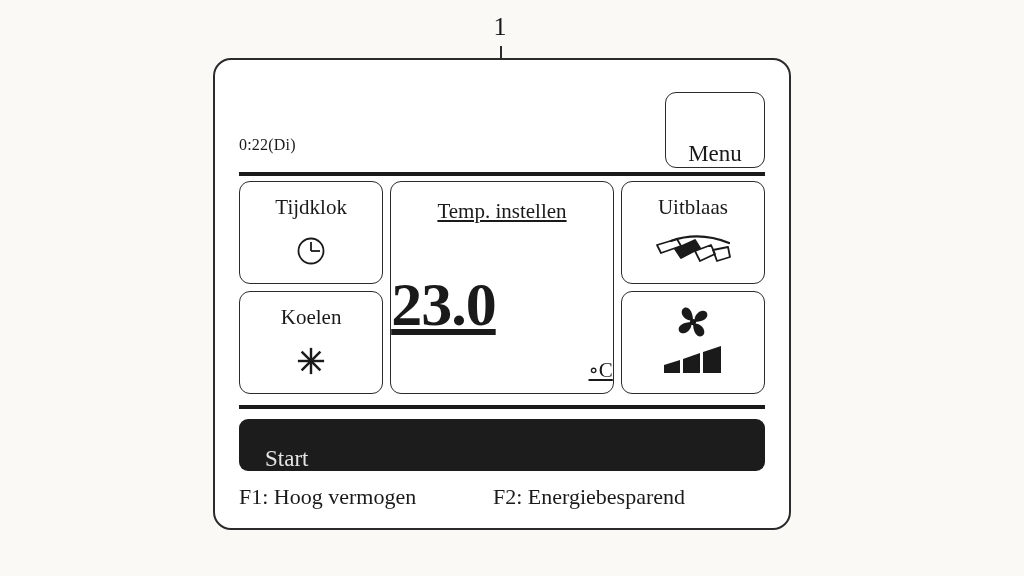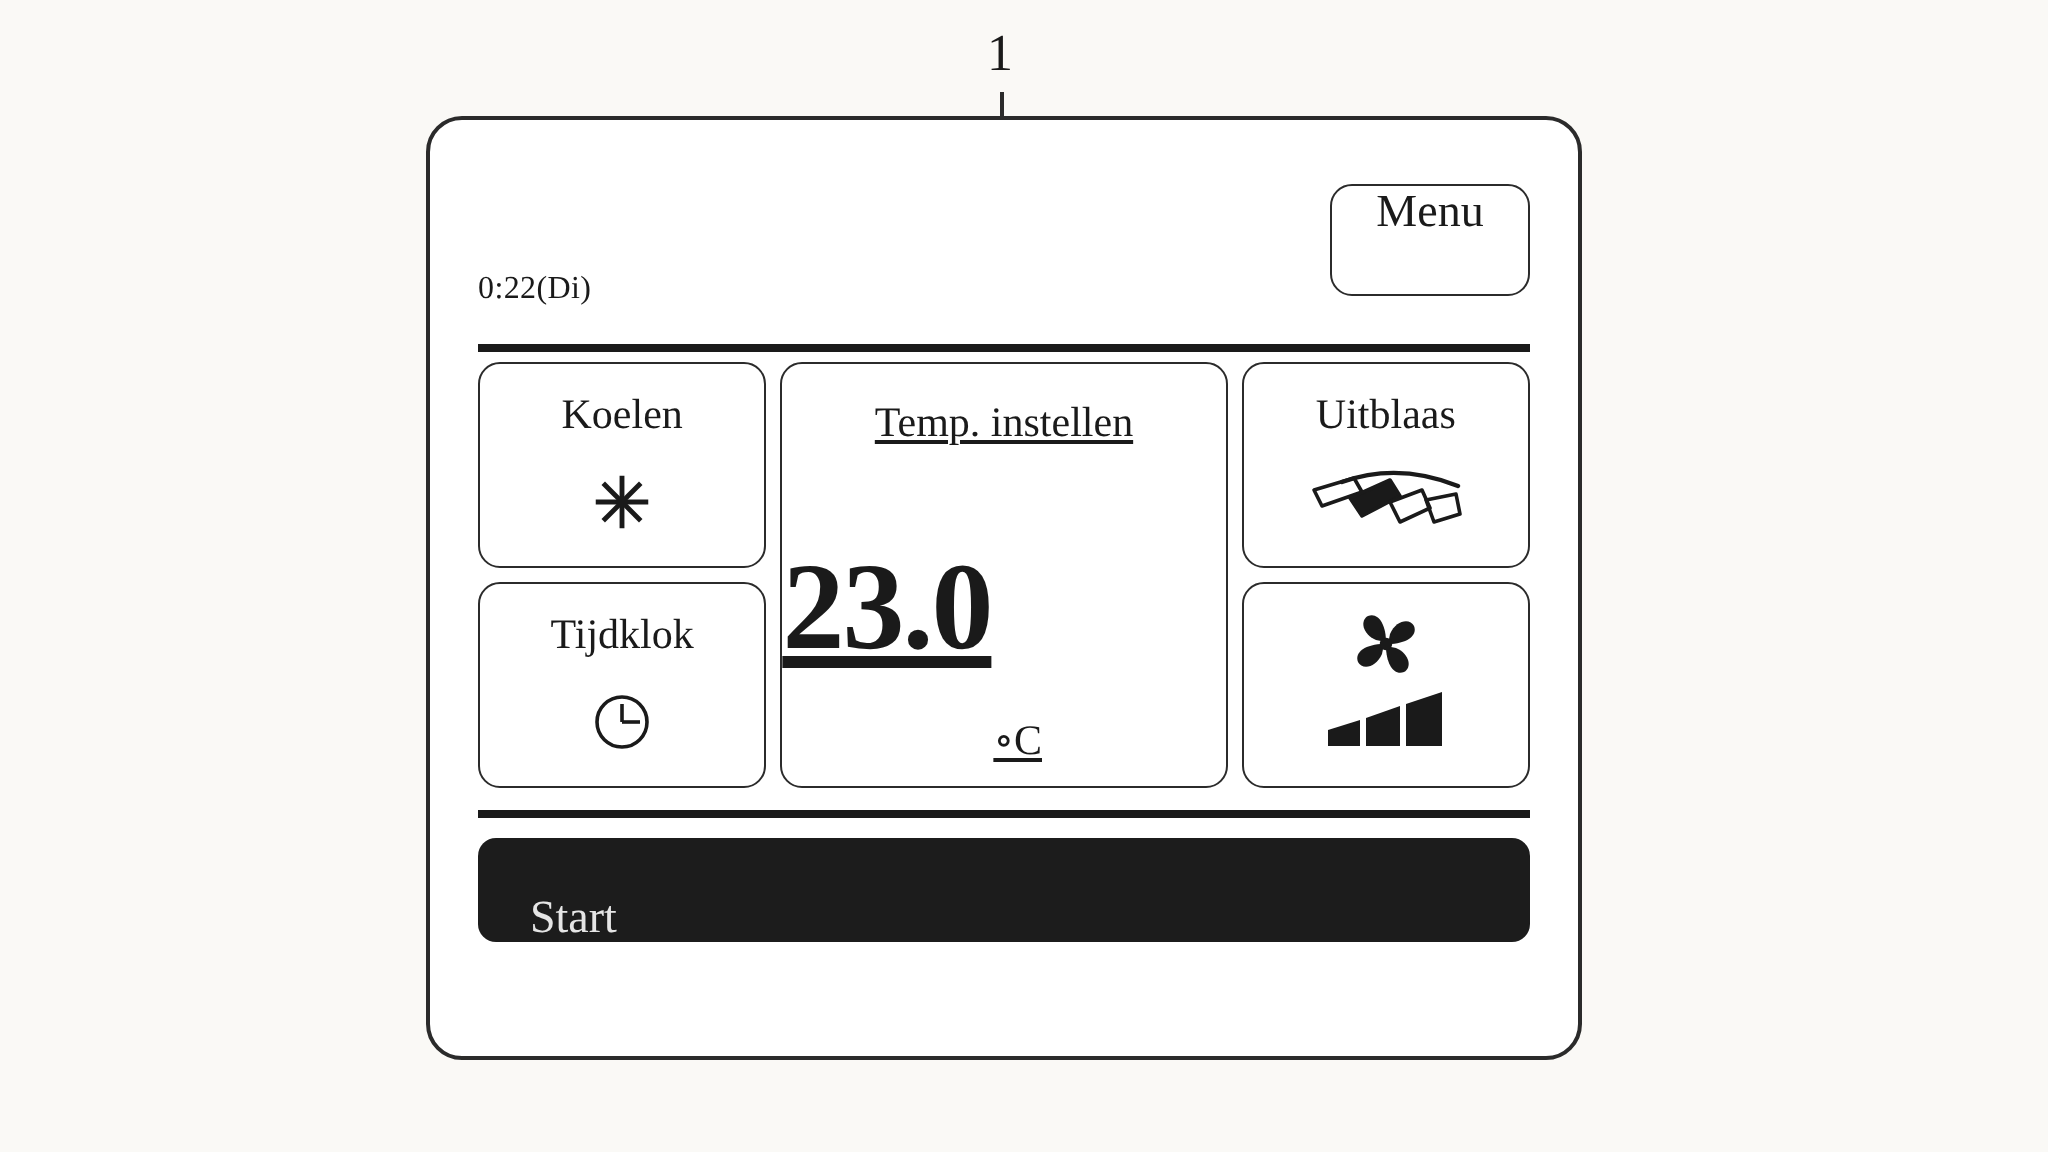--- a/index.html
+++ b/index.html
@@ -56,26 +56,26 @@
     padding: 0 24px;
     box-sizing: border-box;
   }
 
   
   #menu-button {
     position: absolute;
     right: 24px;
     top: 32px;
     width: 100px;
-    height: 56px;
+    height: 76px;
     border: 1.6px solid #2b2b2b;
     border-radius: 11px;
     background: #ffffff;
     display: flex;
-    align-items: flex-start;
+    align-items: flex-end;
     justify-content: center;
     font-size: 23px;
     box-sizing: border-box;
   }
 
   #clock-readout {
     position: absolute;
     left: 24px;
     top: 76px;
     font-size: 16px;
@@ -140,21 +140,21 @@
     align-items: center;
     justify-content: center;
     width: 100%;
   }
 
   
   #temp-readout {
     flex: 1;
     display: flex;
     align-items: center;
-    justify-content: flex-start;
+    justify-content: space-between;
     width: 100%;
     padding-bottom: 6px;
     box-sizing: border-box;
   }
   #temp-value {
     font-size: 62px;
     font-weight: bold;
     line-height: 0.9;
     letter-spacing: -1px;
   }
@@ -218,46 +218,46 @@
       <span>Menu</span>
     </div>
 
     <div id="clock-readout">0:22(Di)</div>
 
     <div id="top-divider"></div>
 
     <div id="panel-grid">
 
       <div class="grid-col" id="col-left">
+
+        <div class="panel panel-half">
+          <div class="panel-label">Tijdklok</div>
+          <div class="icon-slot">
+            <svg width="32" height="32" viewBox="0 0 32 32">
+              <circle cx="16" cy="16" r="12.5" fill="none" stroke="#1a1a1a" stroke-width="1.8"></circle>
+              <line x1="16" y1="16" x2="16" y2="7" stroke="#1a1a1a" stroke-width="1.8"></line>
+              <line x1="16" y1="16" x2="25" y2="16" stroke="#1a1a1a" stroke-width="1.8"></line>
+            </svg>
+          </div>
+        </div>
 
         <div class="panel panel-half">
           <div class="panel-label">Koelen</div>
           <div class="icon-slot">
             <svg width="30" height="30" viewBox="0 0 32 32">
               <g stroke="#1a1a1a" stroke-width="2.6" stroke-linecap="butt">
                 <line x1="16" y1="2" x2="16" y2="30"></line>
                 <line x1="2" y1="16" x2="30" y2="16"></line>
                 <line x1="6" y1="6" x2="26" y2="26"></line>
                 <line x1="26" y1="6" x2="6" y2="26"></line>
               </g>
             </svg>
           </div>
         </div>
 
-        <div class="panel panel-half">
-          <div class="panel-label">Tijdklok</div>
-          <div class="icon-slot">
-            <svg width="32" height="32" viewBox="0 0 32 32">
-              <circle cx="16" cy="16" r="12.5" fill="none" stroke="#1a1a1a" stroke-width="1.8"></circle>
-              <line x1="16" y1="16" x2="16" y2="7" stroke="#1a1a1a" stroke-width="1.8"></line>
-              <line x1="16" y1="16" x2="25" y2="16" stroke="#1a1a1a" stroke-width="1.8"></line>
-            </svg>
-          </div>
-        </div>
-
       </div>
 
       <div class="grid-col" id="col-mid">
         <div class="panel panel-full">
           <div class="panel-label" id="temp-label">Temp. instellen</div>
           <div id="temp-readout">
             <span id="temp-value">23.0</span>
             <span id="temp-unit">∘C</span>
           </div>
         </div>
@@ -301,15 +301,19 @@
 
       </div>
     </div>
 
     <div id="bottom-divider"></div>
 
     <div id="start-button">
       <span id="start-label">Start</span>
     </div>
 
+    <div id="function-row">
+      <span id="fn1-label">F1: Hoog vermogen</span>
+      <span>F2: Energiebesparend</span>
+    </div>
 
   </div>
 </div>
 
 </body></html>

